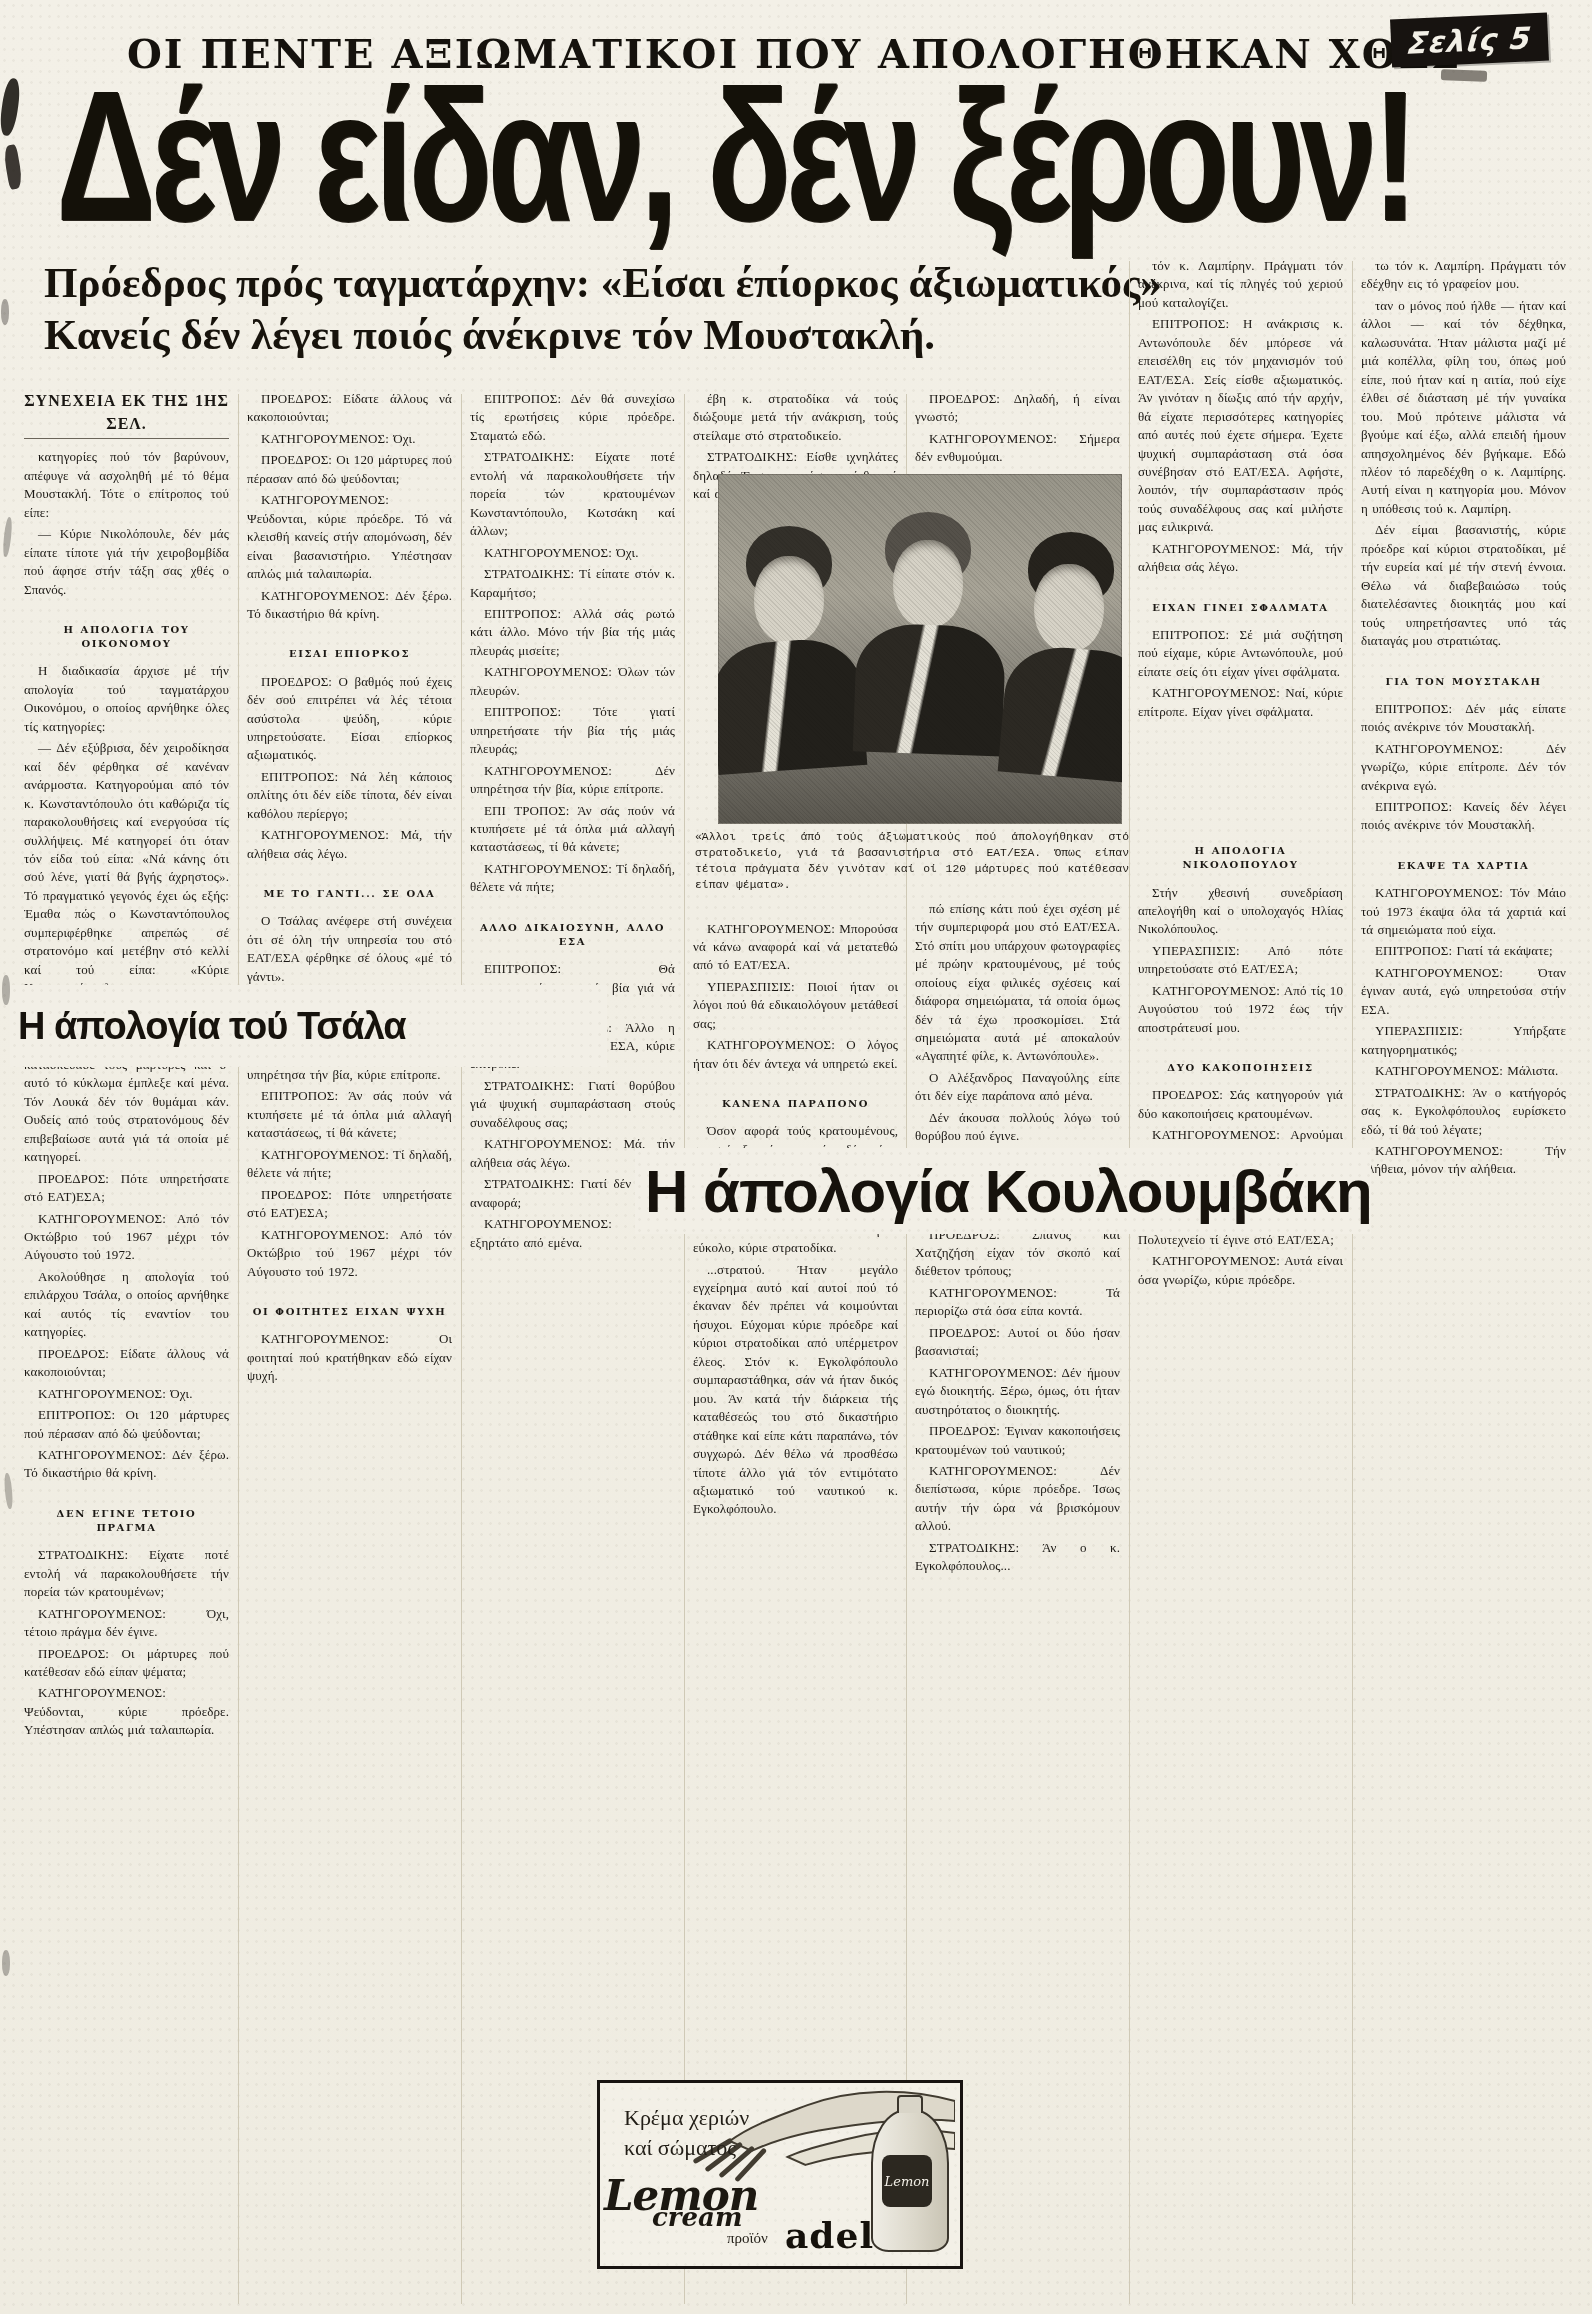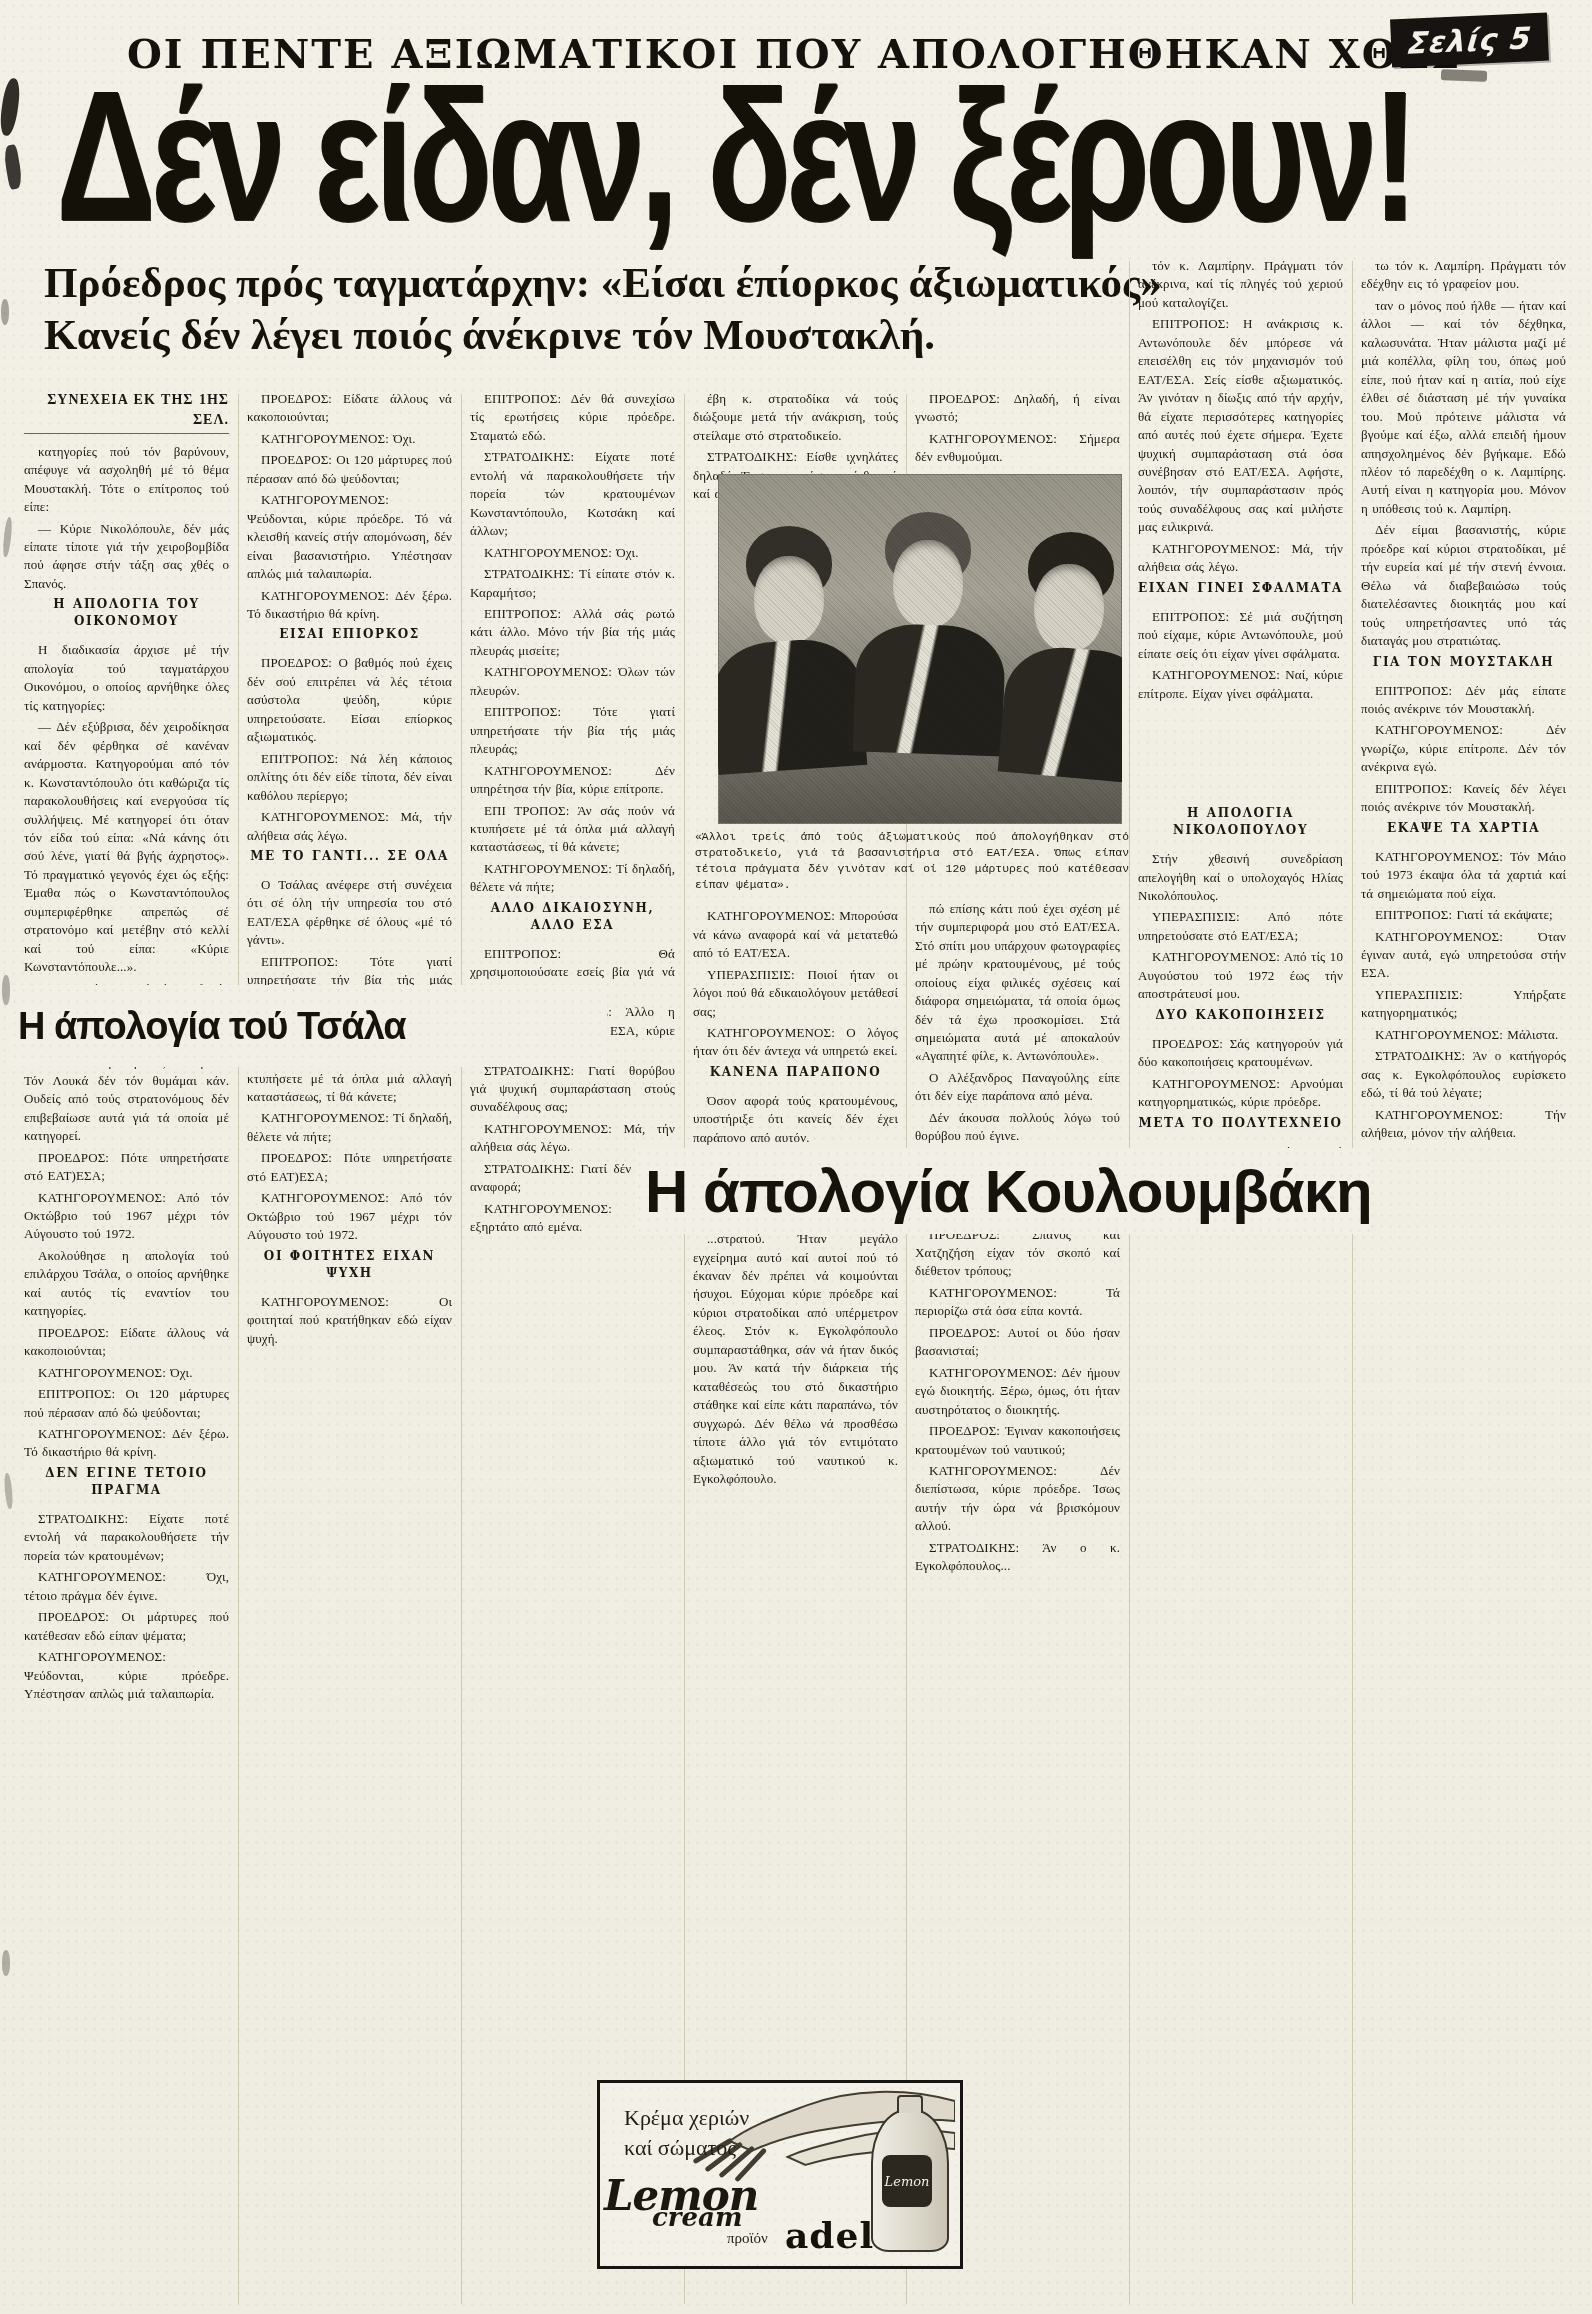--- a/index.html
+++ b/index.html
@@ -42,22 +42,22 @@
     font-family:"Liberation Serif", serif;font-weight:bold;
     font-size:43px;line-height:1.2;color:#17130c;
   }
   
   .col{position:absolute;width:205px;top:390px;bottom:8px;overflow:hidden;
        font-size:13px;line-height:1.42;text-align:justify;letter-spacing:0.1px;word-spacing:1px;}
   .c0{left:24px;}  .c1{left:247px;} .c2{left:470px;} .c3{left:693px;}
   .c4{left:915px;} .c5{left:1138px;top:257px;} .c6{left:1361px;top:257px;}
   .blk-p{text-indent:14px;margin:0 0 3px 0;}
   .blk-h{font-family:"DejaVu Serif", serif;font-weight:bold;text-align:center;
-         font-size:12px;letter-spacing:1.6px;margin:3px 0 11px 0;text-indent:0;}
-  .blk-lead{font-weight:bold;text-align:right;font-size:14px;letter-spacing:1px;
+         font-size:10px;letter-spacing:1.6px;margin:24px 0 11px 0;text-indent:0;}
+  .blk-lead{font-weight:bold;text-align:center;font-size:16px;letter-spacing:1px;
             margin:0 0 9px 0;border-bottom:1px solid #6b655a;padding-bottom:3px;}
   .blk-by{text-align:right;font-weight:bold;margin:6px 0;}
   .blk-gap{width:100%;}
   .gutter{position:absolute;width:1px;top:394px;bottom:10px;background:#cfc9b6;}
   .g1{left:238px;} .g2{left:461px;} .g3{left:684px;} .g4{left:906px;}
   .g5{left:1129px;top:261px;} .g6{left:1352px;top:261px;}
   
   .photo-box{position:absolute;left:718px;top:474px;width:404px;height:350px;
     background:linear-gradient(180deg,#989589 0%,#a8a497 34%,#86837a 62%,#5a574f 100%);
     overflow:hidden;box-shadow:0 0 0 1px #7a766c inset;}

